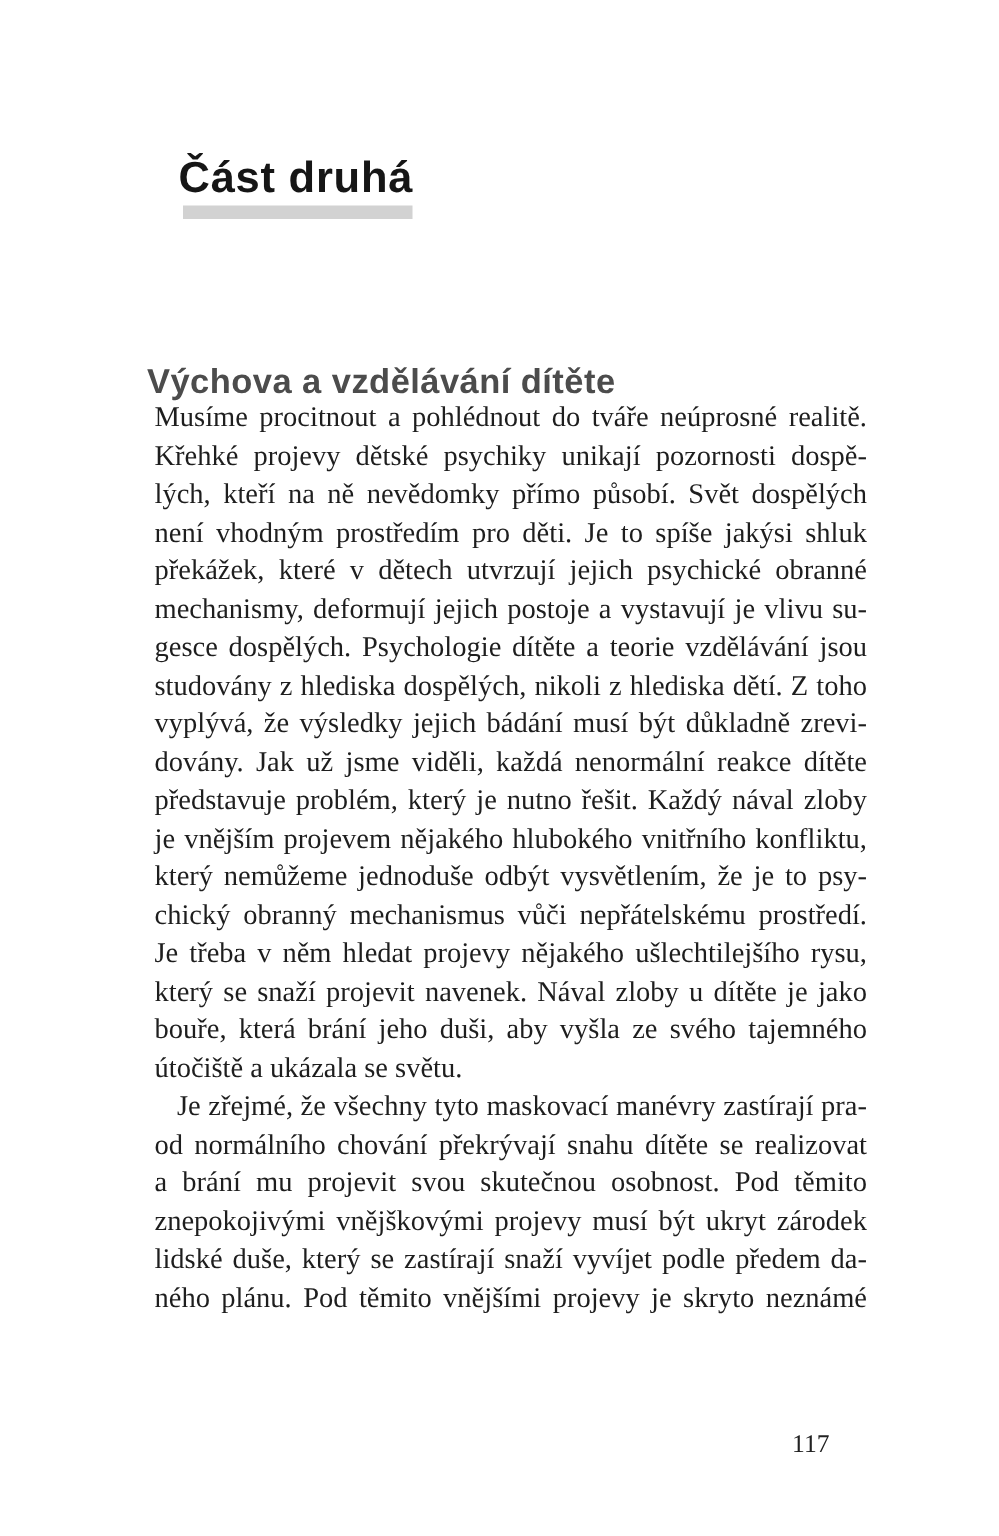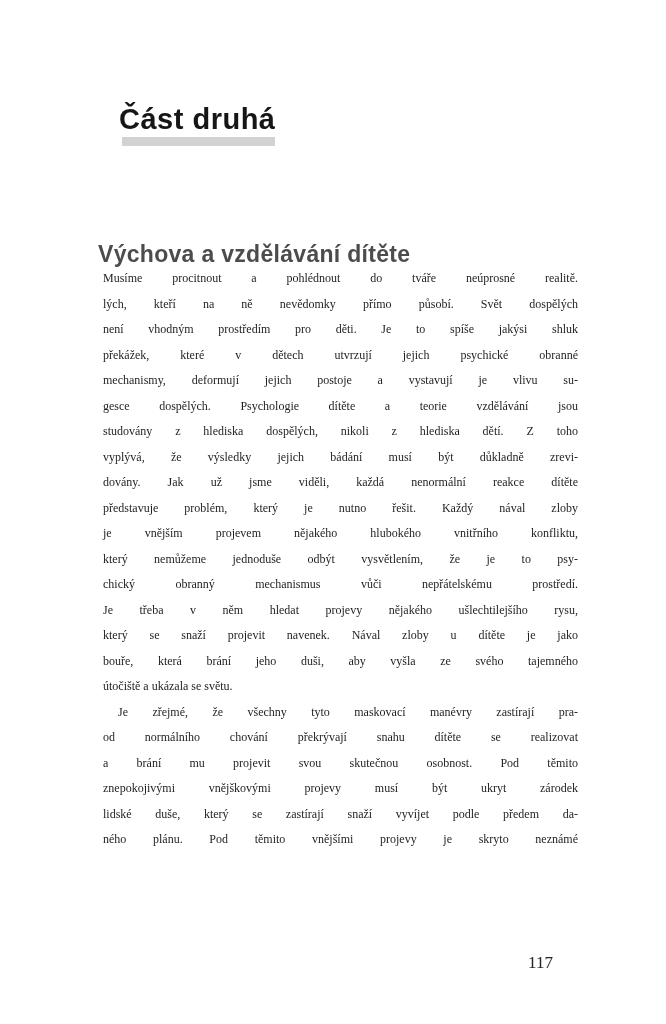--- a/index.html
+++ b/index.html
@@ -43,21 +43,21 @@
     font-size: 23px;
     letter-spacing: 0.3px;
     color: #4c4c4c;
     white-space: nowrap;
   }
   .body-text {
     position: absolute;
     left: 103px;
     top: 266px;
     width: 475px;
-    font-size: 12px;
+    font-size: 19px;
     line-height: 25.5px;
     color: #1e1e1e;
   }
   .paragraph { margin: 0; }
   .line {
     text-align: justify;
     text-align-last: justify;
     height: 25.5px;
     overflow: visible;
   }
@@ -84,20 +84,21 @@
 
   <h1 class="part-title">Část druhá</h1>
 
   <div class="divider-bar"></div>
 
   <h2 class="chapter-title">Výchova a vzdělávání dítěte</h2>
 
   <div class="body-text">
       <div class="paragraph">
         <div class="line">Musíme procitnout a pohlédnout do tváře neúprosné realitě.</div>
+        <div class="line">Křehké projevy dětské psychiky unikají pozornosti dospě-</div>
         <div class="line">lých, kteří na ně nevědomky přímo působí. Svět dospělých</div>
         <div class="line">není vhodným prostředím pro děti. Je to spíše jakýsi shluk</div>
         <div class="line">překážek, které v dětech utvrzují jejich psychické obranné</div>
         <div class="line">mechanismy, deformují jejich postoje a vystavují je vlivu su-</div>
         <div class="line">gesce dospělých. Psychologie dítěte a teorie vzdělávání jsou</div>
         <div class="line">studovány z hlediska dospělých, nikoli z hlediska dětí. Z toho</div>
         <div class="line">vyplývá, že výsledky jejich bádání musí být důkladně zrevi-</div>
         <div class="line">dovány. Jak už jsme viděli, každá nenormální reakce dítěte</div>
         <div class="line">představuje problém, který je nutno řešit. Každý nával zloby</div>
         <div class="line">je vnějším projevem nějakého hlubokého vnitřního konfliktu,</div>

